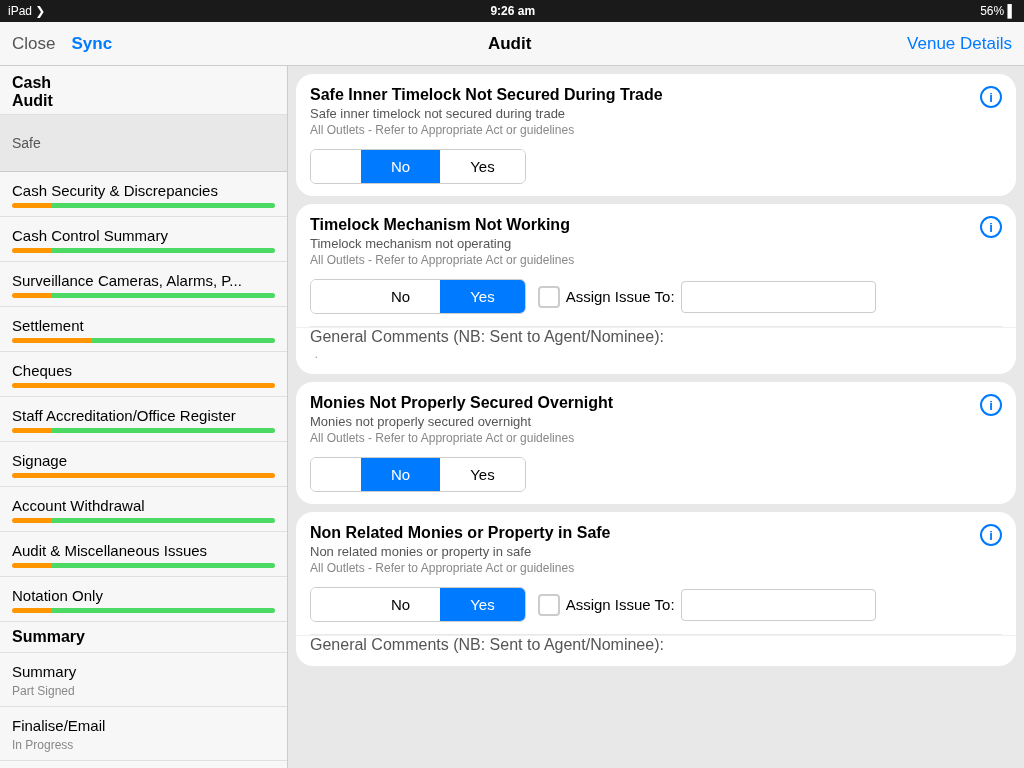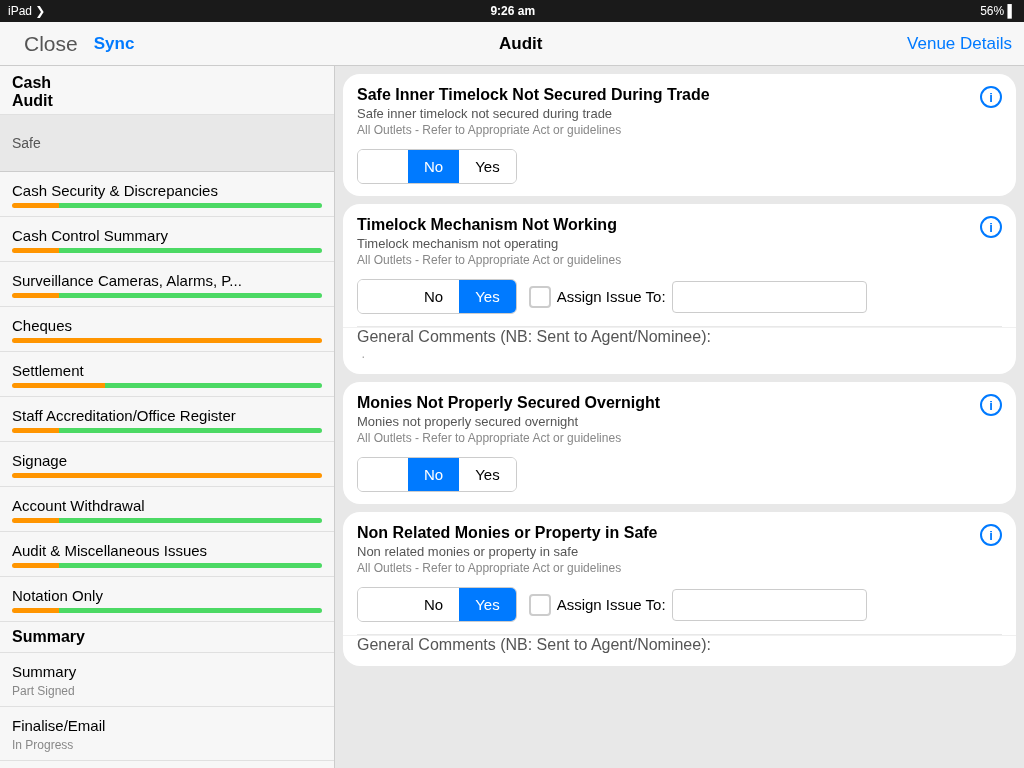--- a/index.html
+++ b/index.html
@@ -23,35 +23,35 @@
     
     .nav-bar {
       background: #f7f7f7;
       border-bottom: 1px solid #ccc;
       display: flex;
       justify-content: space-between;
       align-items: center;
       padding: 0 12px;
       height: 44px;
     }
-    .nav-close { color: #555; font-size: 21px; font-weight: 400; margin-left: 12px; }
+    .nav-close { color: #555; font-size: 17px; font-weight: 400; }
     .nav-sync { color: #007aff; font-size: 17px; font-weight: 600; }
     .nav-title { font-size: 17px; font-weight: 600; color: #000; }
     .nav-venue { color: #007aff; font-size: 17px; font-weight: 400; }
 
     
     .main-layout {
       display: flex;
       flex: 1;
       overflow: hidden;
     }
 
     
     .sidebar {
-      width: 335px;
+      width: 288px;
       background: #f7f7f7;
       border-right: 1px solid #ccc;
       overflow-y: auto;
       flex-shrink: 0;
     }
 
     .sidebar-item {
       padding: 10px 12px 4px 12px;
       border-bottom: 1px solid #e0e0e0;
       cursor: pointer;
@@ -178,21 +178,21 @@
     }
 
     
     .toggle-group {
       display: flex;
       border: 1px solid #ccc;
       border-radius: 6px;
       overflow: hidden;
     }
     .toggle-btn {
-      padding: 8px 16px;
+      padding: 8px 30px;
       font-size: 15px;
       font-weight: 500;
       border: none;
       cursor: pointer;
       background: white;
       color: #000;
     }
     .toggle-btn.active-yes {
       background: #007aff;
       color: white;
@@ -310,31 +310,31 @@
 
     <div class="sidebar-item">
       <span class="sidebar-item-label">Surveillance Cameras, Alarms, P...</span>
       <div class="dual-progress">
         <div class="seg-orange" style="width:15%"></div>
         <div class="seg-green" style="width:85%"></div>
       </div>
     </div>
 
     <div class="sidebar-item">
-      <span class="sidebar-item-label">Cheques</span>
-      <div class="dual-progress">
-        <div class="seg-orange" style="width:100%"></div>
-      </div>
-    </div>
-
-    <div class="sidebar-item">
       <span class="sidebar-item-label">Settlement</span>
       <div class="dual-progress">
         <div class="seg-orange" style="width:30%"></div>
         <div class="seg-green" style="width:70%"></div>
+      </div>
+    </div>
+
+    <div class="sidebar-item">
+      <span class="sidebar-item-label">Cheques</span>
+      <div class="dual-progress">
+        <div class="seg-orange" style="width:100%"></div>
       </div>
     </div>
 
     <div class="sidebar-item">
       <span class="sidebar-item-label">Staff Accreditation/Office Register</span>
       <div class="dual-progress">
         <div class="seg-orange" style="width:15%"></div>
         <div class="seg-green" style="width:85%"></div>
       </div>
     </div>

